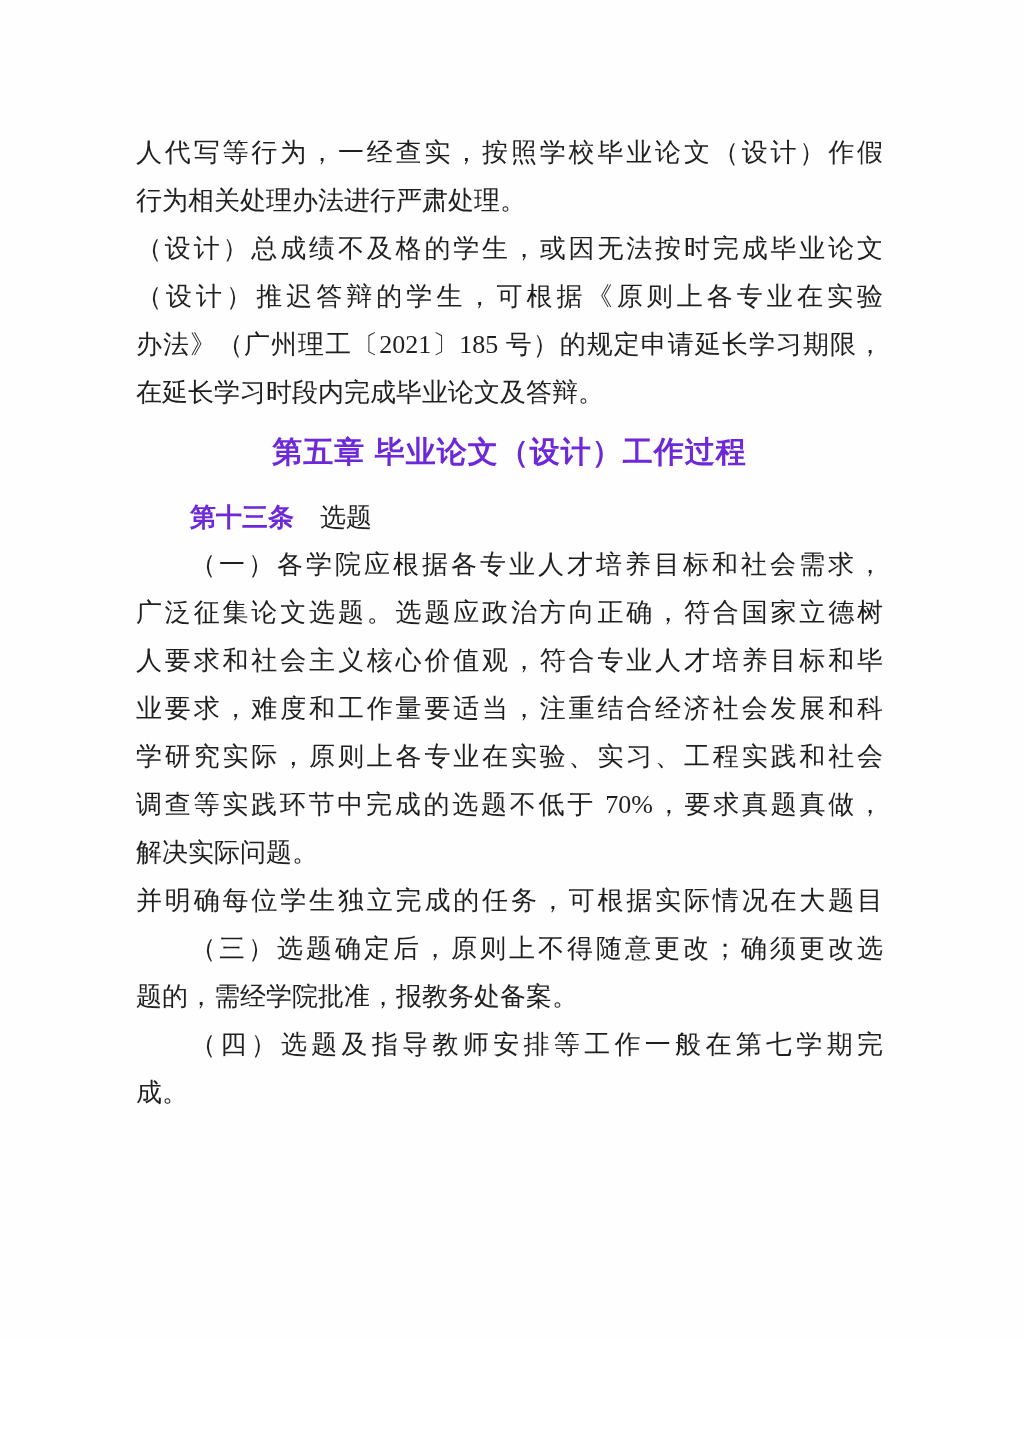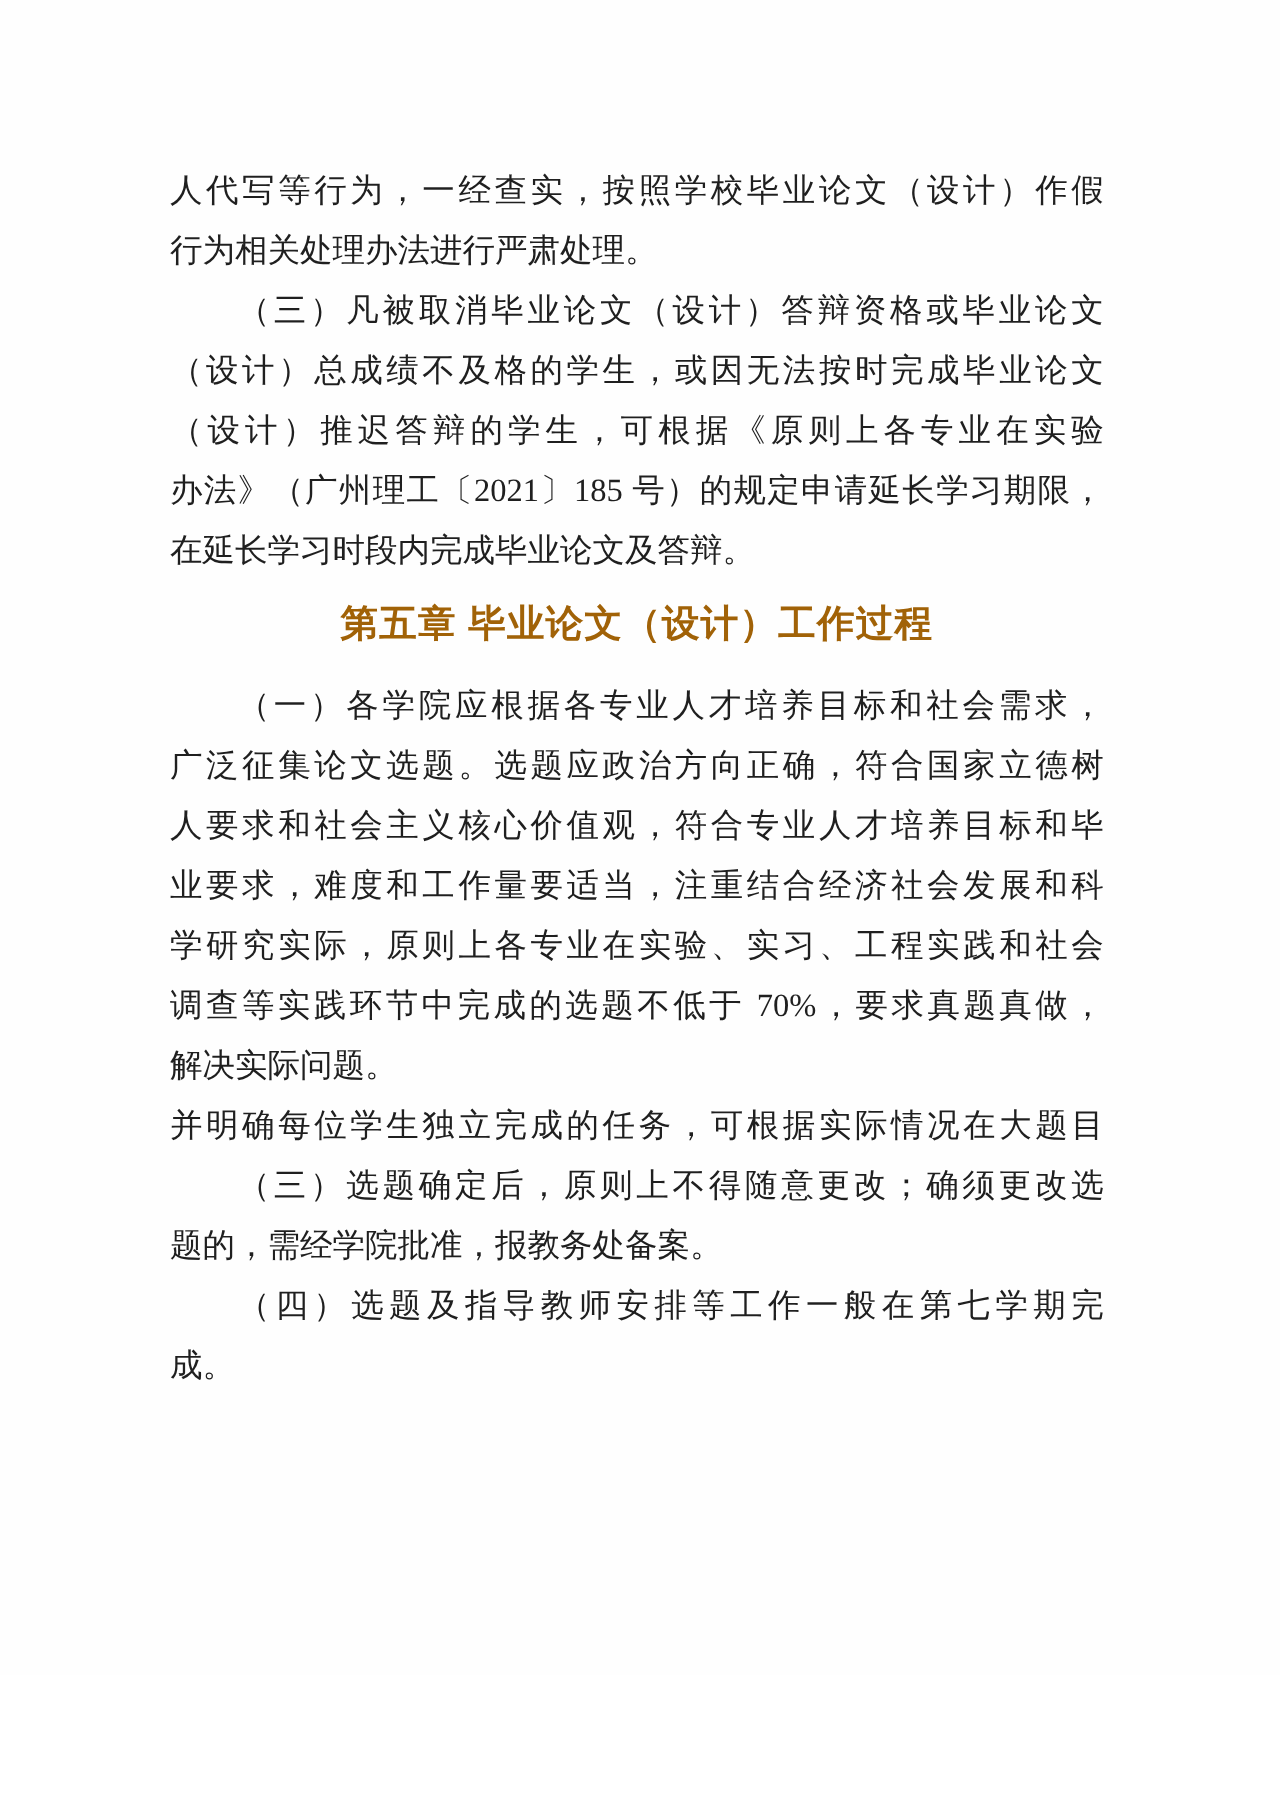--- a/index.html
+++ b/index.html
@@ -41,45 +41,45 @@
     font-size: 30px;
     letter-spacing: 1px;
     text-align: center;
     text-align-last: center;
     margin: 11px 0 17px 0;
     color: #111;
   }
   .run.bold {
     font-family: "Liberation Sans", "DejaVu Sans", sans-serif;
     font-weight: 700;
-    color: #a16207;
+    color: #6d28d9;
   }
   .page-number {
     position: absolute;
     left: 150px;
     top: 1336px;
     font-size: 28px;
     line-height: 48px;
     letter-spacing: 5px;
     color: #2a2a2a;
   }
 </style>
 </head>
 <body>
 
 <div class="page">
   <div class="content" id="document-lines">
       <div class="line body fill"><span class="run">人代写等行为，一经查实，按照学校毕业论文（设计）作假</span></div>
       <div class="line body"><span class="run">行为相关处理办法进行严肃处理。</span></div>
-      <div class="line body fill indent"><span class="run">（三）凡被取消毕业论文（设计）答辩资格或毕业论文</span></div>
       <div class="line body fill"><span class="run">（设计）总成绩不及格的学生，或因无法按时完成毕业论文</span></div>
       <div class="line body fill"><span class="run">（设计）推迟答辩的学生，可根据《原则上各专业在实验</span></div>
       <div class="line body fill"><span class="run">办法》（广州理工〔2021〕185 号）的规定申请延长学习期限，</span></div>
       <div class="line body"><span class="run">在延长学习时段内完成毕业论文及答辩。</span></div>
       <div class="line heading"><span class="run bold">第五章 毕业论文（设计）工作过程</span></div>
+      <div class="line body indent"><span class="run bold">第十三条</span><span class="run">　选题</span></div>
       <div class="line body fill indent"><span class="run">（一）各学院应根据各专业人才培养目标和社会需求，</span></div>
       <div class="line body fill"><span class="run">广泛征集论文选题。选题应政治方向正确，符合国家立德树</span></div>
       <div class="line body fill"><span class="run">人要求和社会主义核心价值观，符合专业人才培养目标和毕</span></div>
       <div class="line body fill"><span class="run">业要求，难度和工作量要适当，注重结合经济社会发展和科</span></div>
       <div class="line body fill"><span class="run">学研究实际，原则上各专业在实验、实习、工程实践和社会</span></div>
       <div class="line body fill"><span class="run">调查等实践环节中完成的选题不低于 70%，要求真题真做，</span></div>
       <div class="line body"><span class="run">解决实际问题。</span></div>
       <div class="line body fill"><span class="run">并明确每位学生独立完成的任务，可根据实际情况在大题目</span></div>
       <div class="line body fill indent"><span class="run">（三）选题确定后，原则上不得随意更改；确须更改选</span></div>
       <div class="line body"><span class="run">题的，需经学院批准，报教务处备案。</span></div>

